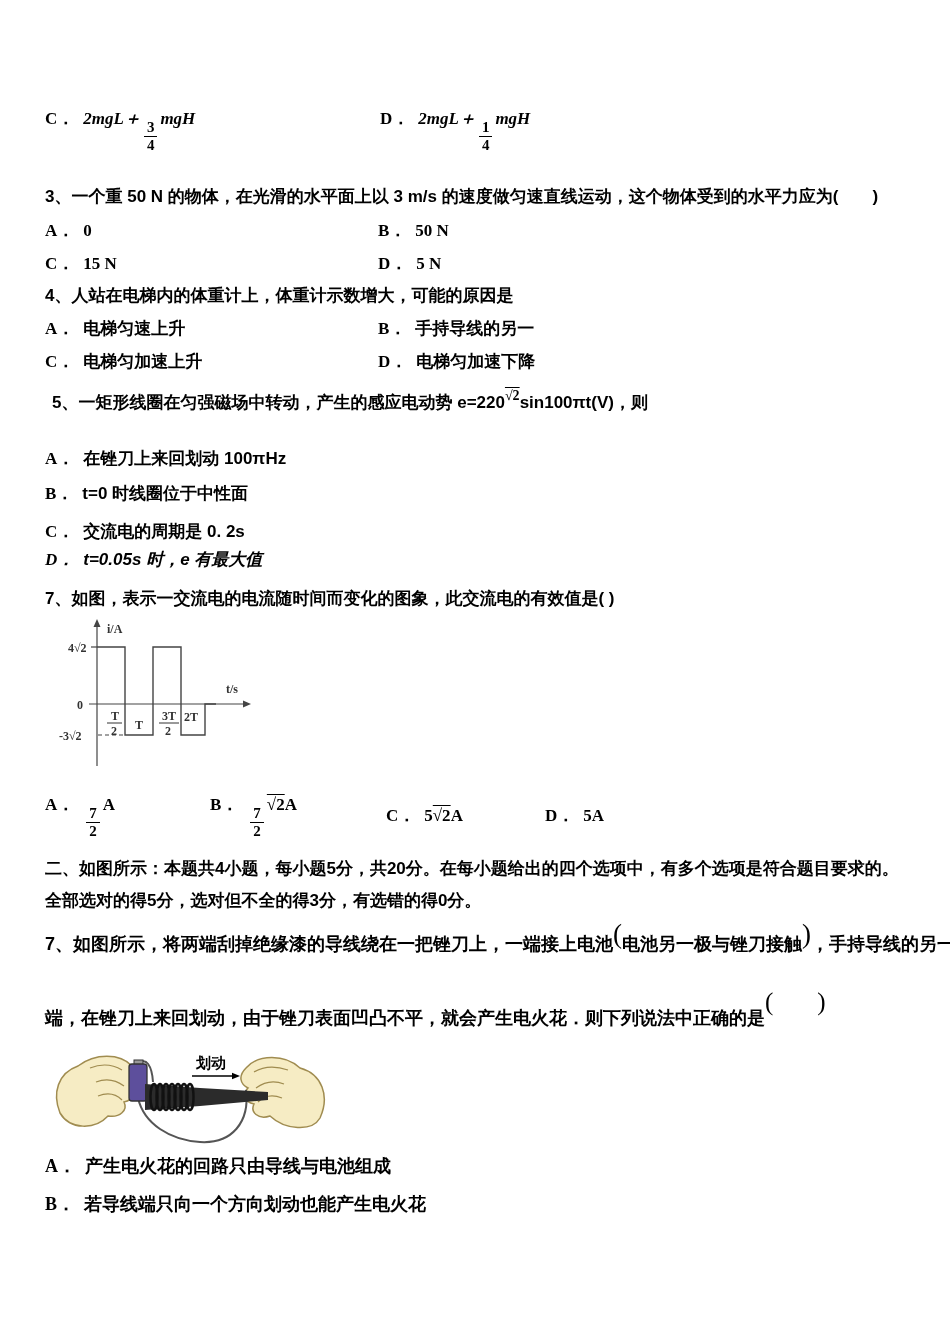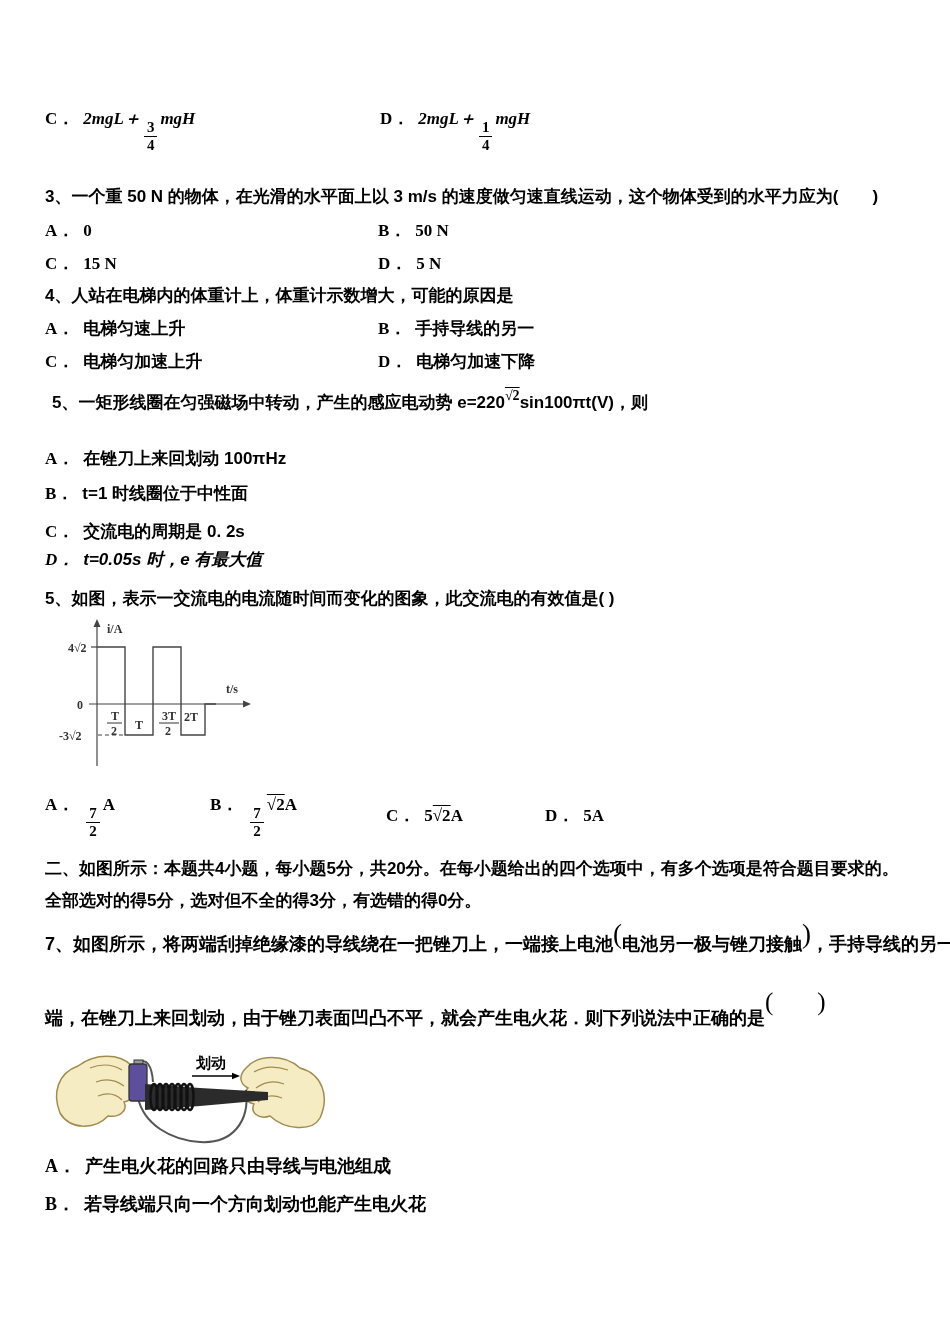--- a/index.html
+++ b/index.html
@@ -66,30 +66,30 @@
   <span class="opt-letter">D．</span><span>电梯匀加速下降</span>
 </div>
 
 <div class="line" style="left:52px;top:392px;">
   <span>5、一矩形线圈在匀强磁场中转动，产生的感应电动势 e=220</span><span class="sup"><span class="sqrt">√2</span></span><span>sin100πt(V)，则</span>
 </div>
 <div class="line" style="left:45px;top:448px;">
   <span class="opt-letter">A．</span><span>在锉刀上来回划动 100πHz</span>
 </div>
 <div class="line" style="left:45px;top:483px;">
-  <span class="opt-letter">B．</span><span>t=1 时线圈位于中性面</span>
+  <span class="opt-letter">B．</span><span>t=0 时线圈位于中性面</span>
 </div>
 <div class="line" style="left:45px;top:521px;">
   <span class="opt-letter">C．</span><span>交流电的周期是 0. 2s</span>
 </div>
 <div class="line" style="left:45px;top:549px;font-style:italic;">
   <span class="opt-letter">D．</span><span>t=0.05s 时，e 有最大值</span>
 </div>
 
-<div class="line" style="left:45px;top:588px;">5、如图，表示一交流电的电流随时间而变化的图象，此交流电的有效值是( )</div>
+<div class="line" style="left:45px;top:588px;">7、如图，表示一交流电的电流随时间而变化的图象，此交流电的有效值是( )</div>
 
 <svg style="position:absolute;left:45px;top:616px;" width="215" height="158" viewBox="0 0 215 158">
   <g stroke="#444" stroke-width="1.2" fill="none">
     <line x1="52" y1="9" x2="52" y2="150"></line>
     <line x1="44" y1="88" x2="199" y2="88"></line>
     <line x1="46" y1="31" x2="52" y2="31"></line>
   </g>
   <polygon points="52,3 48.5,11 55.5,11" fill="#444"></polygon>
   <polygon points="206,88 198,84.5 198,91.5" fill="#444"></polygon>
   <line x1="53" y1="119" x2="79" y2="119" stroke="#444" stroke-width="1.2" stroke-dasharray="4 3"></line>

